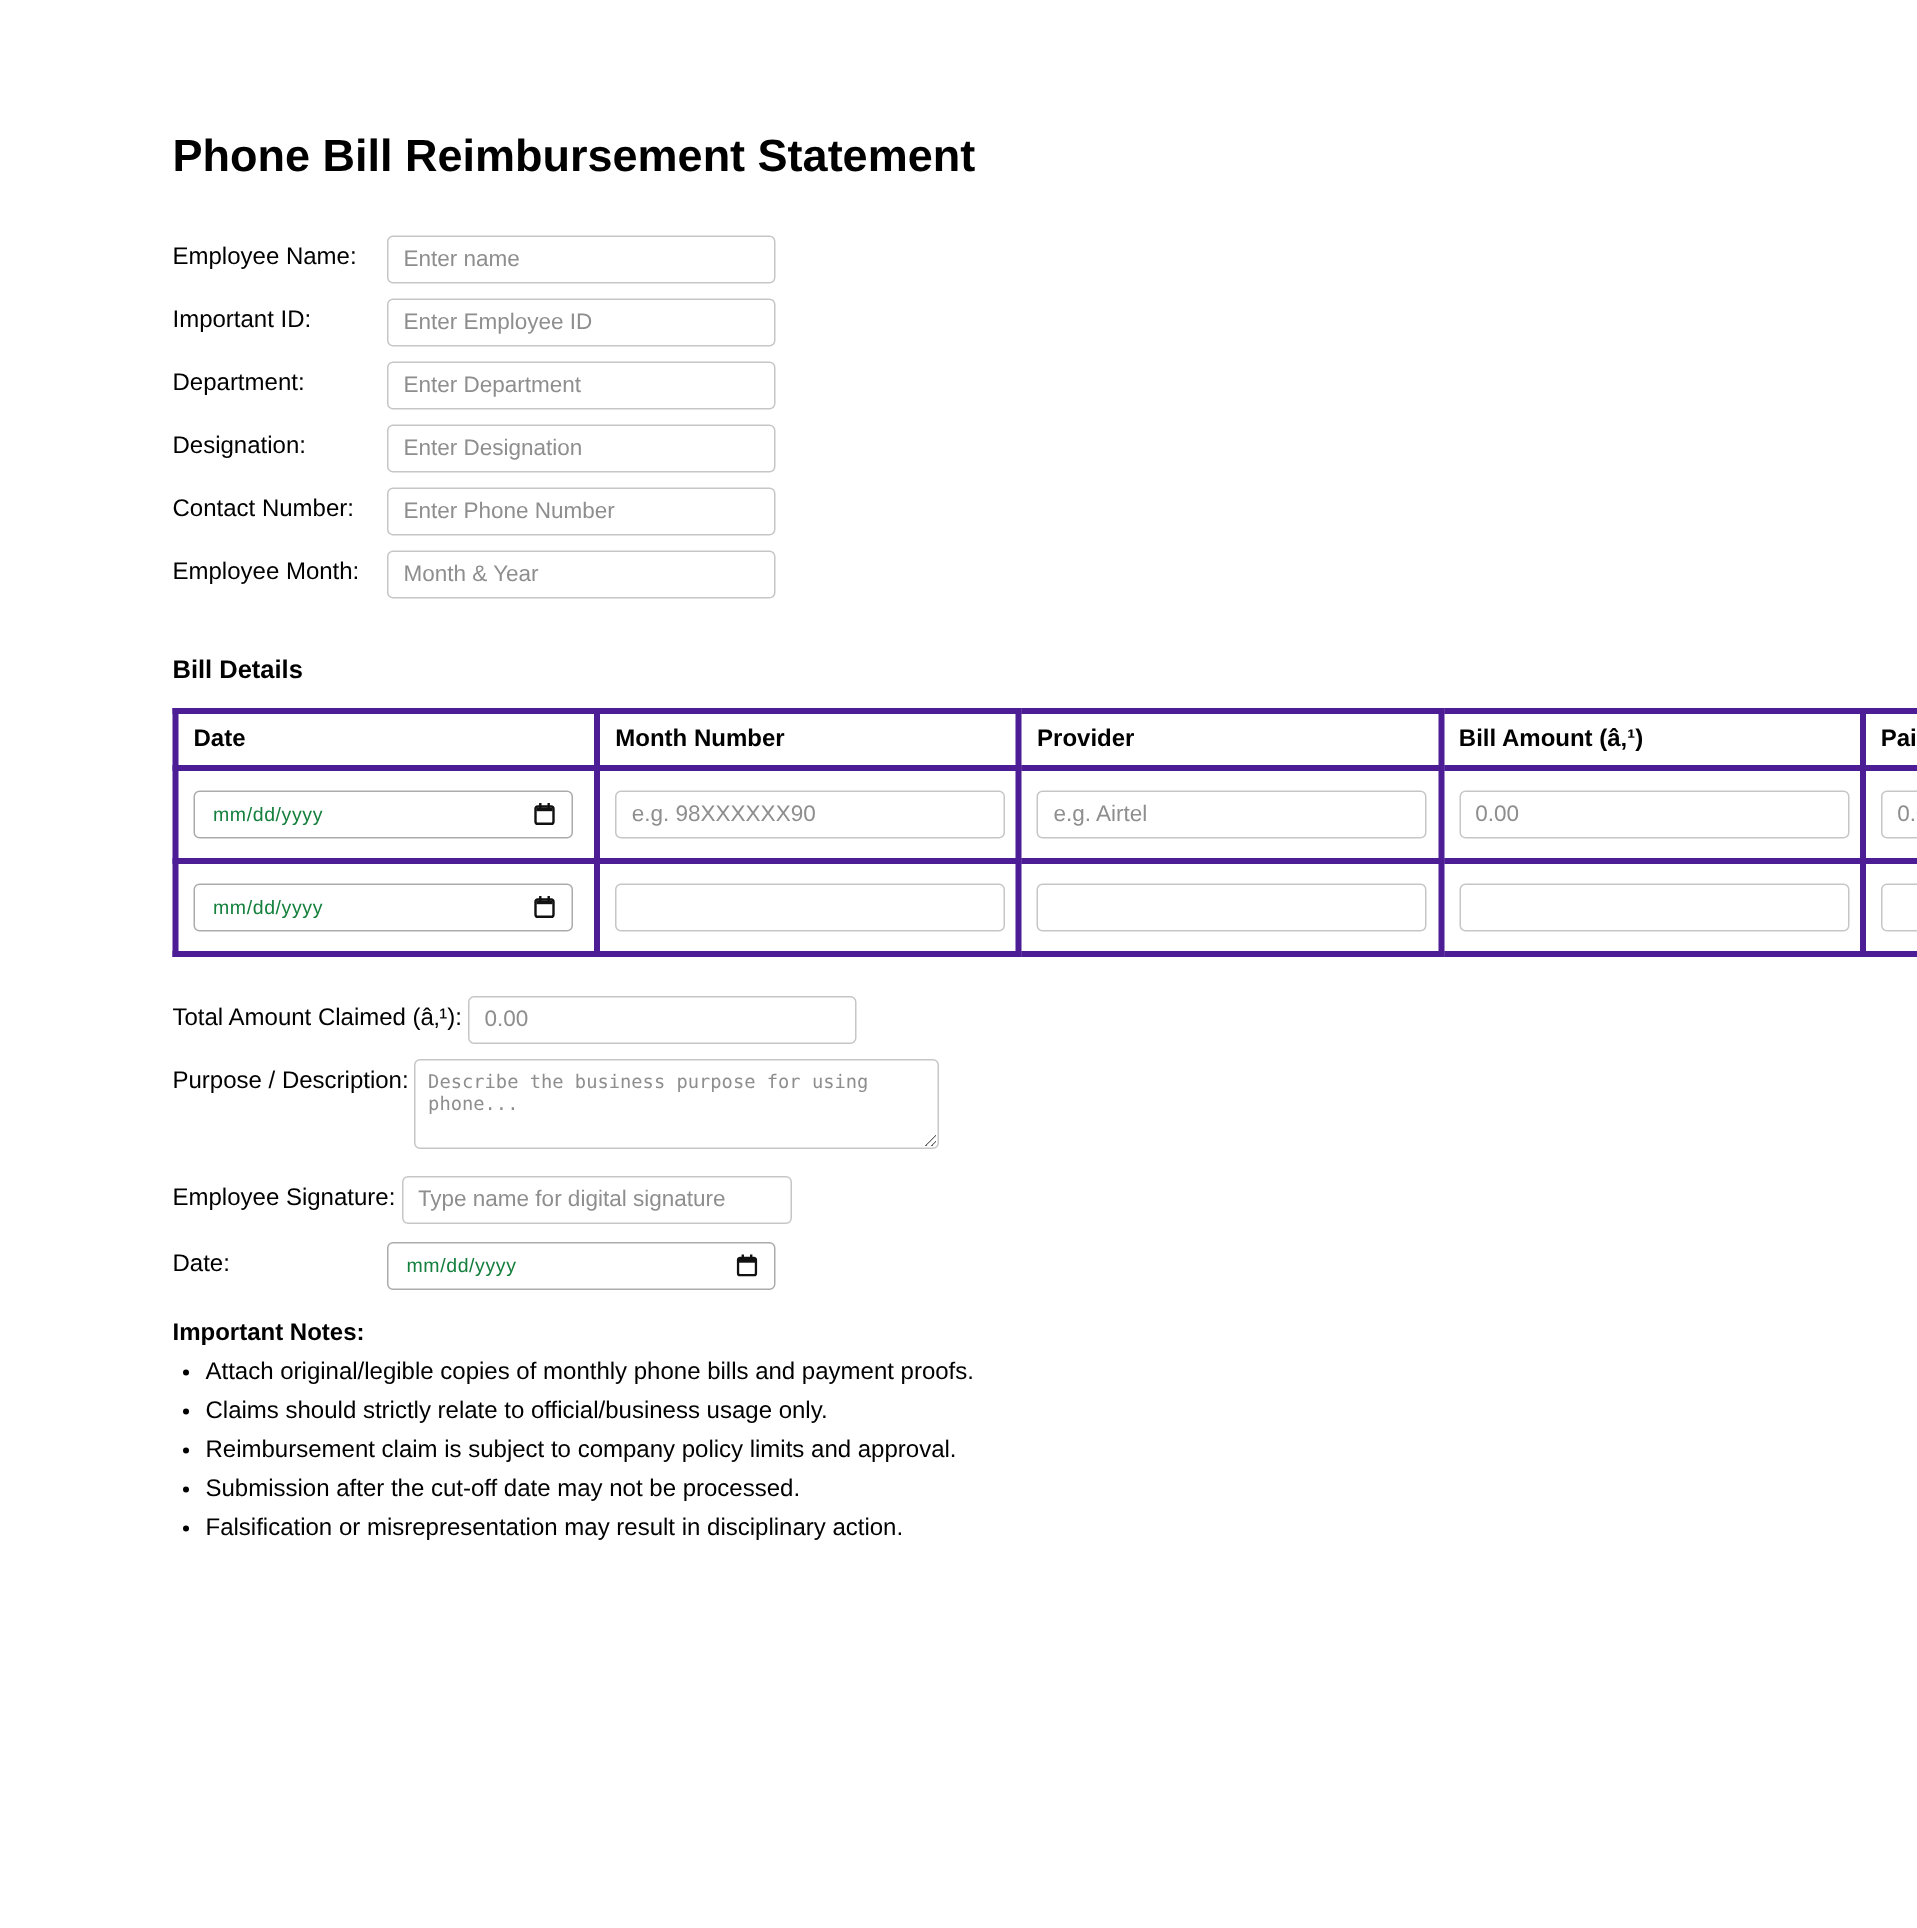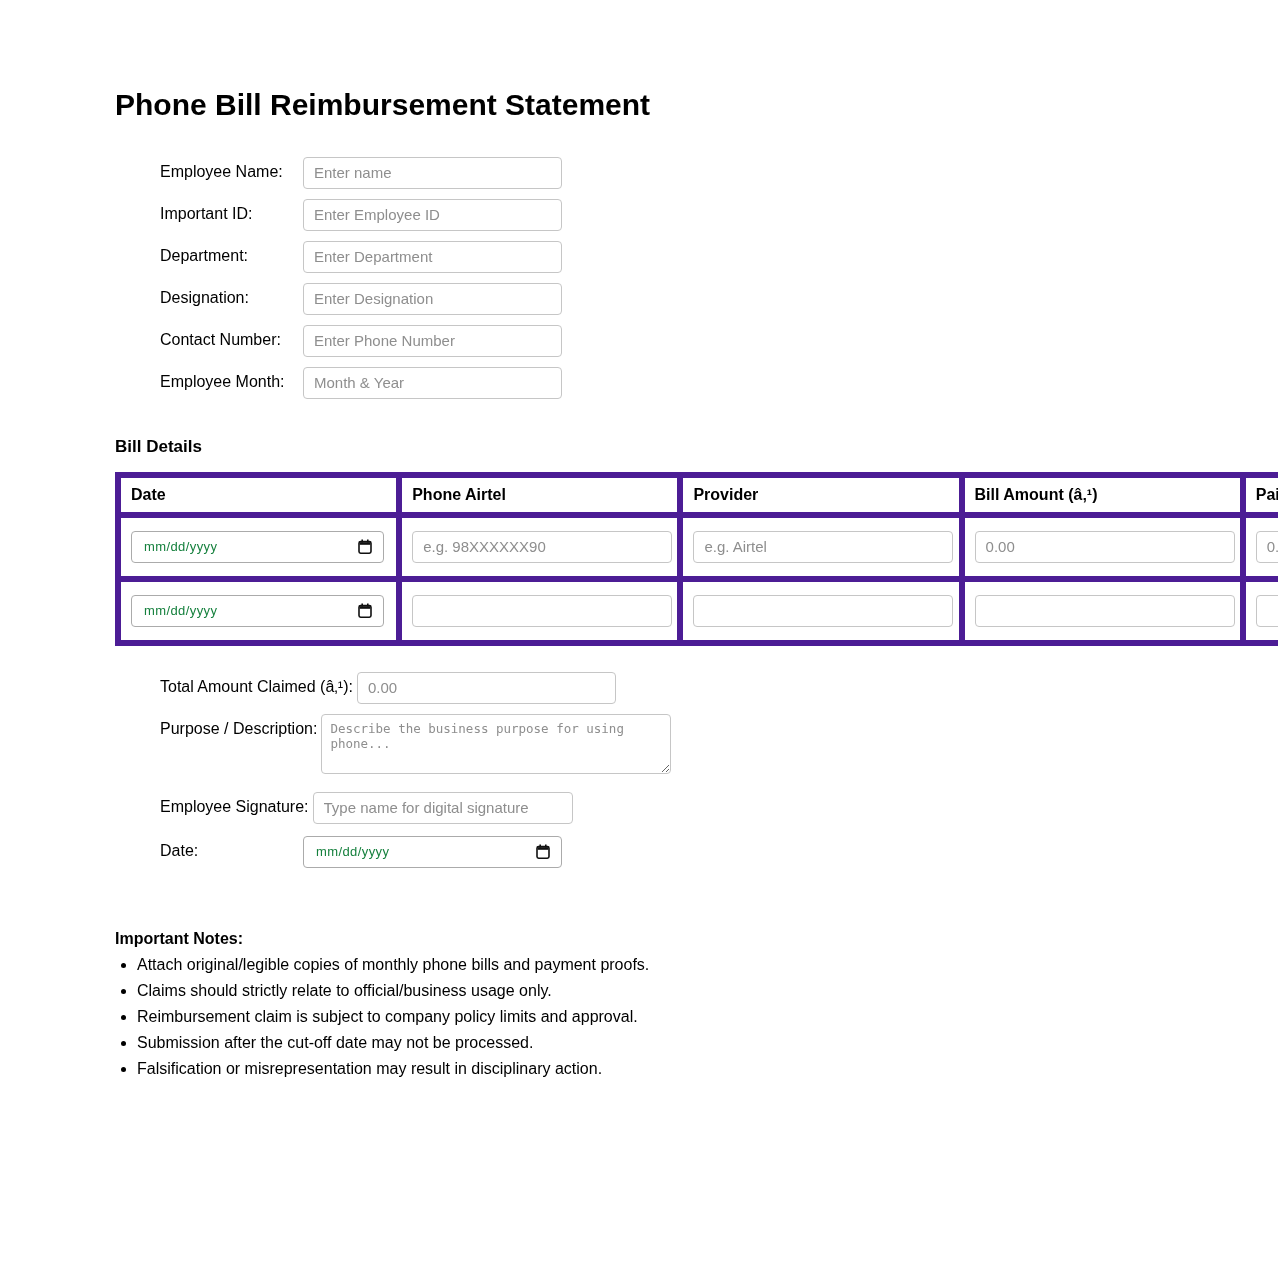--- a/index.html
+++ b/index.html
@@ -14,21 +14,21 @@
   }
   .page { padding: 88px 0 0 115px; width: 1040px; }
 
   h1.title {
     font-size: 30px;
     font-weight: bold;
     margin: 0 0 34px 0;
     line-height: 1.15;
   }
 
-  .frow { display: flex; align-items: flex-start; margin-bottom: 10px; margin-left: 45px; }
+  .frow { display: flex; align-items: flex-start; margin-bottom: 10px; }
   .frow > label {
     min-width: 143px;
     font-size: 16px;
     padding-top: 6px;
     white-space: nowrap;
   }
   .frow > label.wide { margin-right: 4px; }
 
   input.tbox {
     height: 32px;
@@ -63,21 +63,21 @@
   
   .section-heading { font-size: 17px; font-weight: bold; margin: 38px 0 15px 0; }
 
   
   table.bill {
     border-collapse: collapse;
     table-layout: fixed;
     width: 1406px;
   }
   table.bill col { width: 281.2px; }
-  table.bill th, table.bill td { border: 6px solid #4c1d95; }
+  table.bill th, table.bill td { border: 4px solid #4c1d95; }
   table.bill th {
     text-align: left;
     font-size: 16px;
     font-weight: bold;
     padding: 8px 10px;
     white-space: nowrap;
     overflow: visible;
   }
   table.bill td { padding: 13px 10px; vertical-align: middle; }
   table.bill td .datebox { width: 253px; }
@@ -95,21 +95,21 @@
     padding: 6px 8px;
     font-family: "DejaVu Sans Mono", "Liberation Mono", monospace;
     font-size: 12.5px;
     line-height: 1.25;
     color: #000;
     resize: both;
     outline: none;
   }
   textarea.purpose::placeholder { color: #8e8e8e; }
 
-  .notes-heading { font-size: 16px; font-weight: bold; margin: 62px 0 7px 0; }
+  .notes-heading { font-size: 16px; font-weight: bold; margin: 20px 0 7px 0; }
   ul.notes { margin: 0; padding-left: 22px; }
   ul.notes li { font-size: 16px; line-height: 19px; margin-bottom: 7px; }
 </style>
 </head>
 <body>
 
 <div class="page">
 
   <h1 class="title">Phone Bill Reimbursement Statement</h1>
 
@@ -146,21 +146,21 @@
     <colgroup>
         <col>
         <col>
         <col>
         <col>
         <col>
       </colgroup>
     <thead>
       <tr>
         <th>Date</th>
-        <th>Phone Airtel</th>
+        <th>Month Number</th>
         <th>Provider</th>
         <th>Bill Amount (â‚¹)</th>
         <th>Paid</th>
       </tr>
     </thead>
     <tbody>
       <tr>
         <td>
           <div class="datebox">
             <span class="datefmt">mm/dd/yyyy</span>

